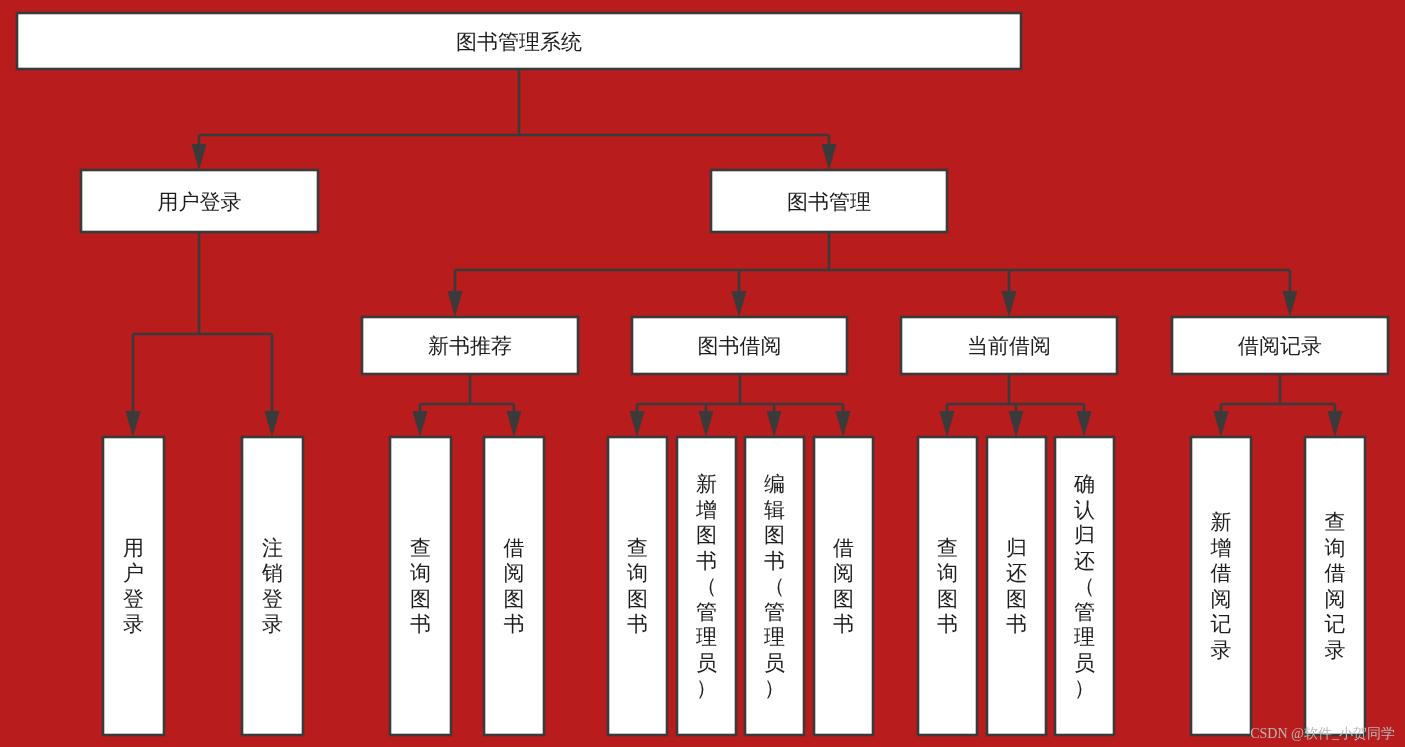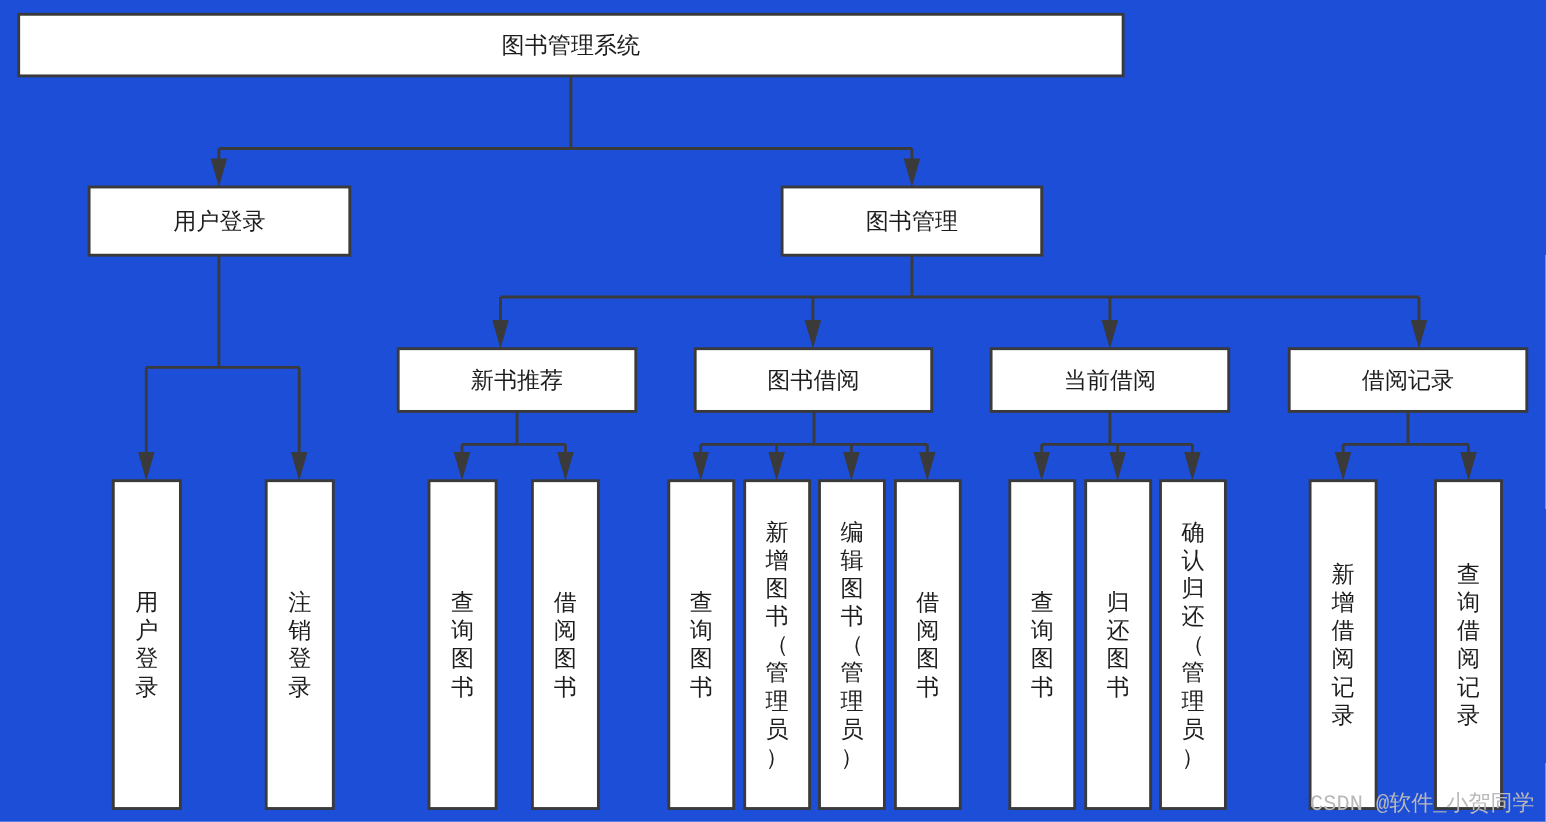--- a/index.html
+++ b/index.html
@@ -11,21 +11,21 @@
   body {
     width: 1405px;
     height: 747px;
     font-family: "Liberation Sans", "DejaVu Sans", sans-serif;
     overflow: hidden;
   }
   #diagram-root {
     position: relative;
     width: 1405px;
     height: 747px;
-    background: #1d4ed8;
+    background: #b91c1c;
   }
   svg#diagram-canvas {
     position: absolute;
     left: 0;
     top: 0;
     width: 1405px;
     height: 747px;
     display: block;
   }
   .node-box {
@@ -40,22 +40,22 @@
     stroke-linecap: butt;
   }
   .arrow-head {
     fill: #3a3a3a;
     stroke: none;
   }
   .watermark-text {
     position: absolute;
     right: 10px;
     bottom: 4px;
-    font-family: Liberation Mono, monospace;
-    font-size: 20px;
+    font-family: Liberation Serif, serif;
+    font-size: 14px;
     color: #b9b9b9;
     white-space: nowrap;
     user-select: none;
     pointer-events: none;
     margin-top: 20px;
   }
 </style>
 </head>
 <body>
 

